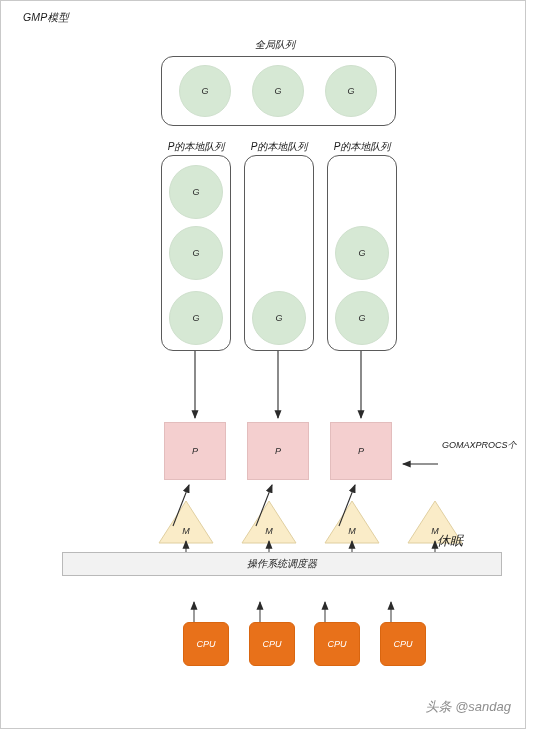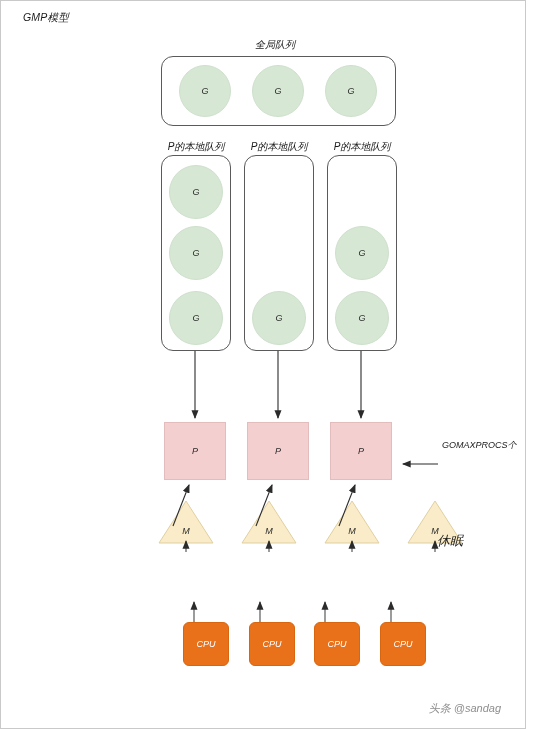--- a/index.html
+++ b/index.html
@@ -113,22 +113,22 @@
 
   
   #gomaxprocs-label {
     font-size: 9px;
     color: #1a1a1a;
     white-space: nowrap;
   }
 
   
   #watermark {
-    right: 24px; bottom: 12px;
-    font-size: 11px;
+    right: 14px; bottom: 12px;
+    font-size: 13px;
     color: #8e8e8e;
     white-space: nowrap;
   }
 
   svg.overlay {
     position: absolute;
     left: 0; top: 0;
     width: 550px; height: 729px;
     pointer-events: none;
   }
@@ -212,20 +212,23 @@
     <span class="tri-label">M</span>
   </div>
   <div class="abs m-node" style="left:406px; top:499px;">
     <svg width="56" height="44" viewBox="0 0 56 44">
       <polygon points="28,1 55,43 1,43" fill="#faecc8" stroke="#e0cfa0" stroke-width="1"></polygon>
     </svg>
     <span class="tri-label">M</span>
   </div>
   <div class="abs sleep-label" style="left:436px; top:531px;">休眠</div>
 
+  <div class="abs" id="os-scheduler" style="left:61px; top:551px; width:440px; height:24px;">
+    <span>操作系统调度器</span>
+  </div>
 
   <div class="abs cpu-node" style="left:170px; top:621px; width:46px; height:44px;">
     <span>CPU</span>
   </div>
   <div class="abs cpu-node" style="left:236px; top:621px; width:46px; height:44px;">
     <span>CPU</span>
   </div>
   <div class="abs cpu-node" style="left:301px; top:621px; width:46px; height:44px;">
     <span>CPU</span>
   </div>

